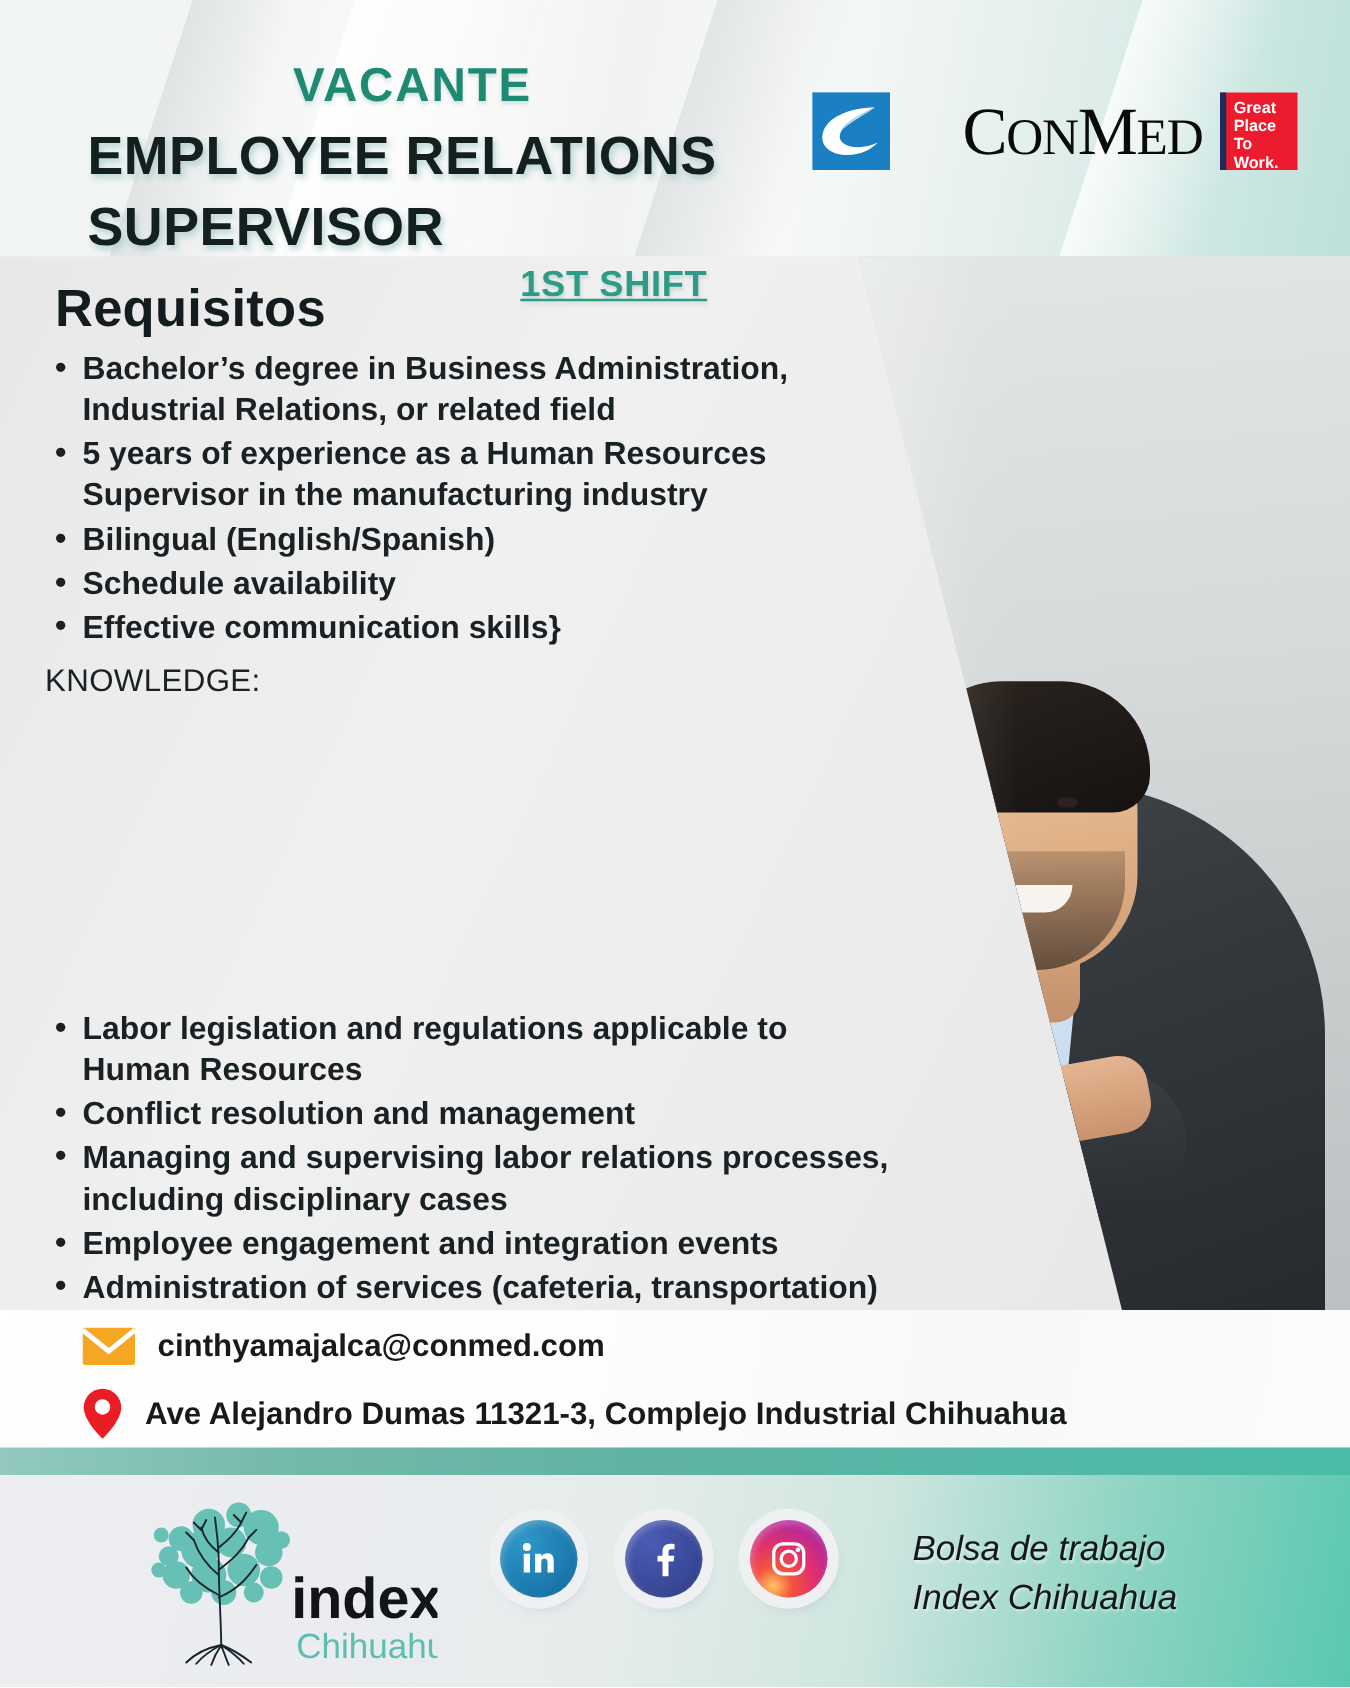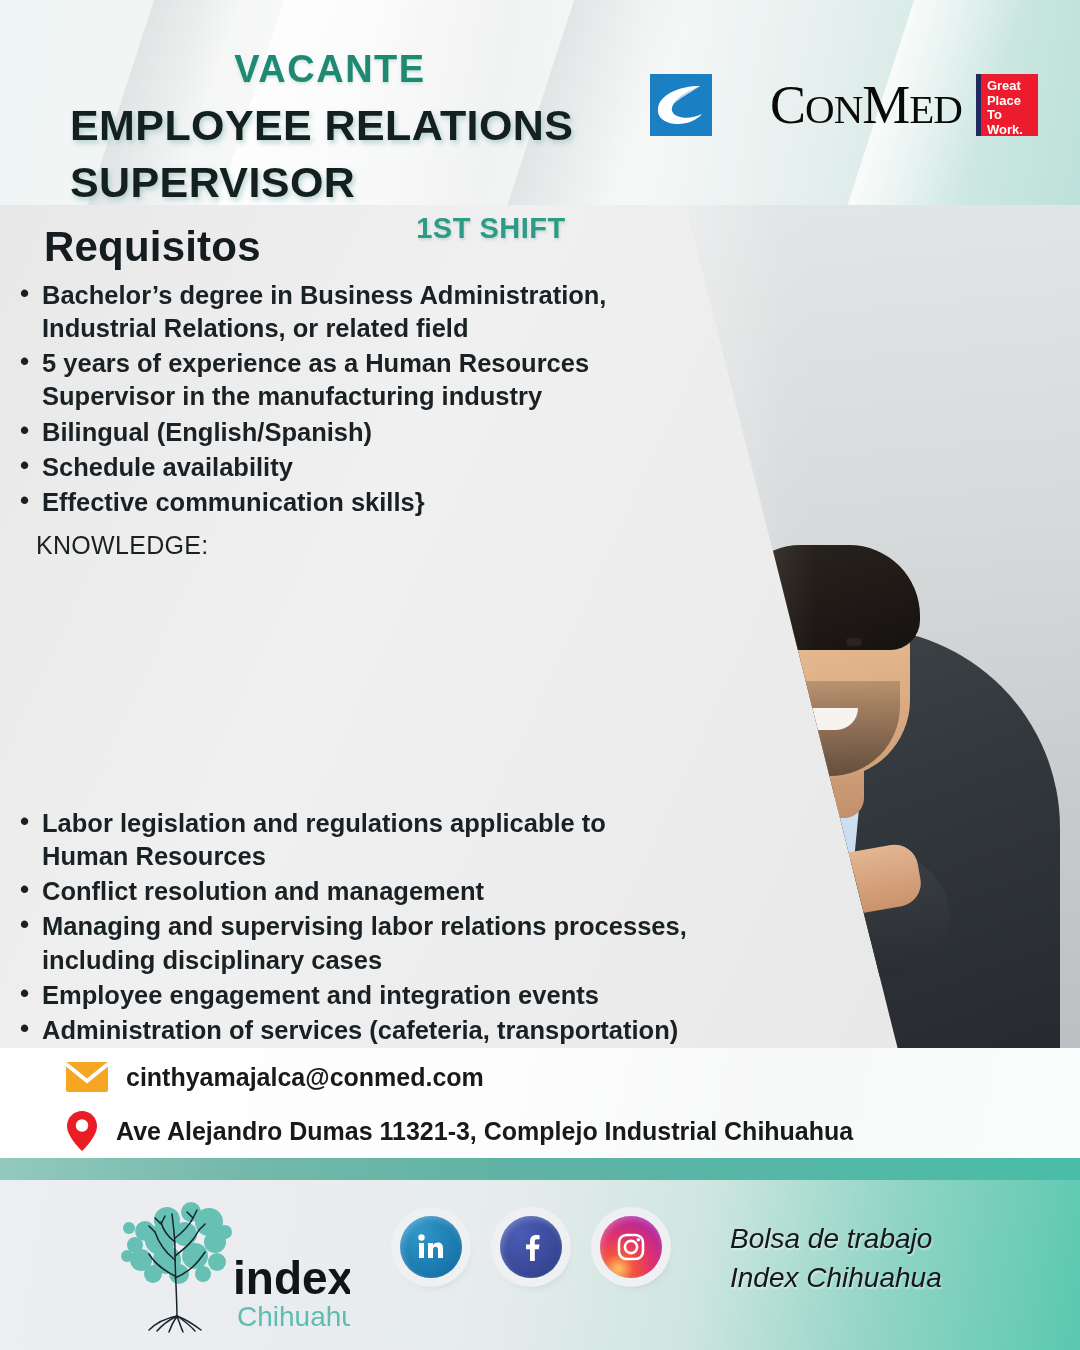--- a/index.html
+++ b/index.html
@@ -210,26 +210,26 @@
   .shift-badge {
     position:absolute; left:360px; top:8px;
     width: 262px;
     text-align: center;
     font-size: 29px; font-weight: bold;
     line-height: 1.1;
     letter-spacing: .5px;
     color:#2e9b87;
     text-shadow: 1px 2px 3px rgba(170,200,195,.6);
   }
-  .shift-badge span { display:block; }
+  .shift-badge span { display:block;text-decoration:underline; }
 
   ul.bullets {
     position: relative;
     margin: 0;
-    padding: 0 0 0 42px;
+    padding: 0 0 0 66px;
     list-style: none;
   }
   ul.bullets li {
     position: relative;
     font-size: 25.5px;
     font-weight: bold;
     color: #1a2124;
     line-height: 1.3;
     margin-bottom: 2px;
   }

